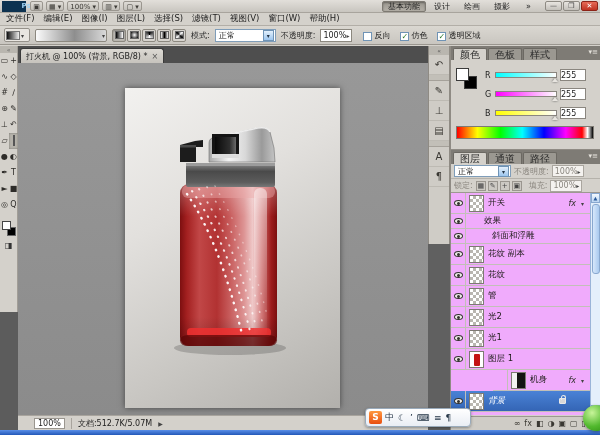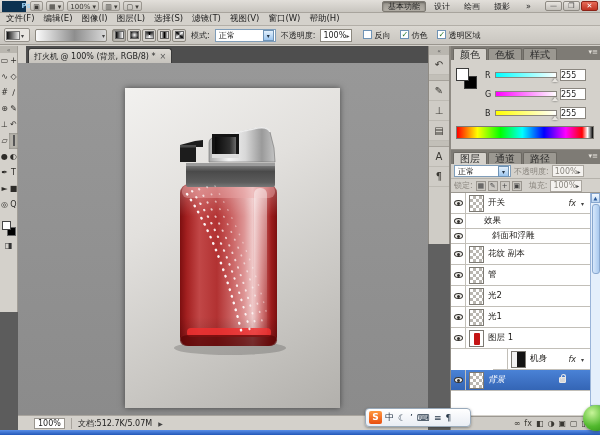--- a/index.html
+++ b/index.html
@@ -48,39 +48,39 @@
   .g-radial { background:radial-gradient(circle,#fff,#000); }
   .g-angle  { background:conic-gradient(#000,#fff,#000); }
   .g-reflect{ background:linear-gradient(90deg,#fff,#000,#fff); }
   .g-diamond{ background:conic-gradient(from 45deg,#fff,#000,#fff,#000,#fff); }
   .opt-label { color:#2a2a2a; }
   .combo { background:#fff; border:1px solid #7f9db9; height:13px; display:flex; align-items:center; padding:0 1px 0 3px; }
   .combo .val { min-width:44px; }
   .combo .arrow { width:11px; height:11px; background:linear-gradient(#e3f0fc,#9cc5ee); border:1px solid #6f93b5;
                   font-size:6px; line-height:10px; text-align:center; color:#234; }
   .numbox { background:#fff; border:1px solid #8c887f; height:13px; min-width:32px; display:flex; align-items:center; justify-content:space-between; padding:0 2px; }
-  .checkbox { display:flex; align-items:flex-start; gap:2px; }
+  .checkbox { display:flex; align-items:flex-end; gap:2px; }
   .cb { width:9px; height:9px; background:#fff; border:1px solid #6f93b5; font-size:8px; line-height:8px; color:#2d7a2d; text-align:center; }
 
   
   .toolbox { position:absolute; left:0; top:46px; width:18px; height:266px; background:#d4d1cb;
              border-right:1px solid #a29e97; }
   .toolbox-top { height:7px; font-size:6px; text-align:center; line-height:7px; color:#555; background:#b9b6af; }
   .tool-grid { display:grid; grid-template-columns:9px 9px; }
   .tool-cell { height:16px; font-size:8px; line-height:16px; text-align:center; color:#2e2c29; }
   .tool-cell.active { background:#b5b2aa; box-shadow:inset 0 0 2px rgba(0,0,0,.4); }
   .tool-cell .gradglyph { width:7px; height:5px; margin:5px auto 0; background:linear-gradient(90deg,#111,#eee); border:1px solid #555; }
   .swatches { position:relative; height:22px; margin-top:6px; }
   .sw-fg { position:absolute; left:2px; top:2px; width:9px; height:9px; background:#fff; border:1px solid #444; z-index:2; }
   .sw-bg { position:absolute; left:7px; top:8px; width:9px; height:9px; background:#000; border:1px solid #666; }
   .mask-glyph { font-size:8px; text-align:center; color:#333; }
   .left-dark { position:absolute; left:0; top:312px; width:18px; height:118px; background:#5c5c5c; }
 
   
-  .doc-tabbar { position:absolute; left:26px; top:46px; width:410px; height:17px; background:#4e4e4e;
+  .doc-tabbar { position:absolute; left:18px; top:46px; width:410px; height:17px; background:#4e4e4e;
                 display:flex; align-items:flex-end; }
   .doc-tab { margin-left:2px; height:15px; background:linear-gradient(#dcd9d3,#c6c3bd); border:1px solid #3a3a3a; border-bottom:none;
              border-radius:3px 3px 0 0; display:flex; align-items:center; gap:4px; padding:0 5px; font-size:8px; color:#222; }
   .doc-tab .x { color:#555; font-size:8px; }
   .canvas-area { position:absolute; left:18px; top:63px; width:410px; height:352px;
                  background:linear-gradient(#989898,#8b8b8b); overflow:hidden; }
   .photo { position:absolute; left:107px; top:25px; width:215px; height:320px;
            background:linear-gradient(150deg,#f2f1ef 0%,#e2e0dd 35%,#c9c7c3 70%,#b2b0ac 100%);
            box-shadow:0 0 6px rgba(0,0,0,.5); }
   .photo svg { display:block; }
@@ -130,21 +130,21 @@
 
   
   .layers-ctrl { height:15px; display:flex; align-items:center; gap:3px; padding:0 3px; border-bottom:1px solid #b5b2ab; }
   .layers-ctrl .combo { height:12px; }
   .layers-ctrl .combo .val { min-width:40px; font-size:8px; }
   .dim { color:#8a867f; font-size:8px; }
   .mini-num { background:#f4f2ef; border:1px solid #aaa69f; height:12px; min-width:28px; font-size:8px; display:flex; align-items:center; justify-content:space-between; padding:0 2px; color:#8a867f; }
   .lock-row { height:14px; display:flex; align-items:center; gap:3px; padding:0 3px; border-bottom:1px solid #9c9891; }
   .lock-ic { width:10px; height:10px; border:1px solid #9a968f; background:#ccc9c3; font-size:7px; line-height:9px; text-align:center; color:#444; }
 
-  .layer-rows { position:relative; background:#ffffff; }
+  .layer-rows { position:relative; background:#f0abfc; }
   .lrow { display:flex; align-items:center; border-bottom:1px solid #c2bfb8; height:21px; position:relative; }
   .lrow.sub { height:15px; }
   .eye-cell { width:15px; height:100%; border-right:1px solid #c2bfb8; display:flex; align-items:center; justify-content:center; flex:none; }
   .eye { width:9px; height:6px; border:1px solid #33312e; border-radius:50%; background:#efede9; position:relative; }
   .eye::after { content:""; position:absolute; left:2.5px; top:1px; width:3px; height:3px; background:#33312e; border-radius:50%; }
   .thumb { width:15px; height:17px; border:1px solid #7d7a73; margin:0 4px 0 3px; flex:none;
            background:repeating-conic-gradient(#b9b6b0 0% 25%, #ffffff 0% 50%) 0 0 / 6px 6px; }
   .thumb.red { background:#fff; position:relative; }
   .thumb.red::after { content:""; position:absolute; left:4px; top:2px; width:6px; height:12px; background:#c41414; border-radius:1px; }
   .thumb.body { background:linear-gradient(90deg,#f2f2f2 35%,#141414 35%); }
@@ -509,20 +509,27 @@
           <span class="eye"></span>
         </div>
         <div class="thumb "></div>
         <span class="lname">花纹 副本</span>
       </div>
       <div class="lrow" style="margin-right: 10px;">
         <div class="eye-cell">
           <span class="eye"></span>
         </div>
         <div class="thumb "></div>
+        <span class="lname">花纹</span>
+      </div>
+      <div class="lrow" style="margin-right: 10px;">
+        <div class="eye-cell">
+          <span class="eye"></span>
+        </div>
+        <div class="thumb "></div>
         <span class="lname">管</span>
       </div>
       <div class="lrow" style="margin-right: 10px;">
         <div class="eye-cell">
           <span class="eye"></span>
         </div>
         <div class="thumb "></div>
         <span class="lname">光2</span>
       </div>
       <div class="lrow" style="margin-right: 10px;">

